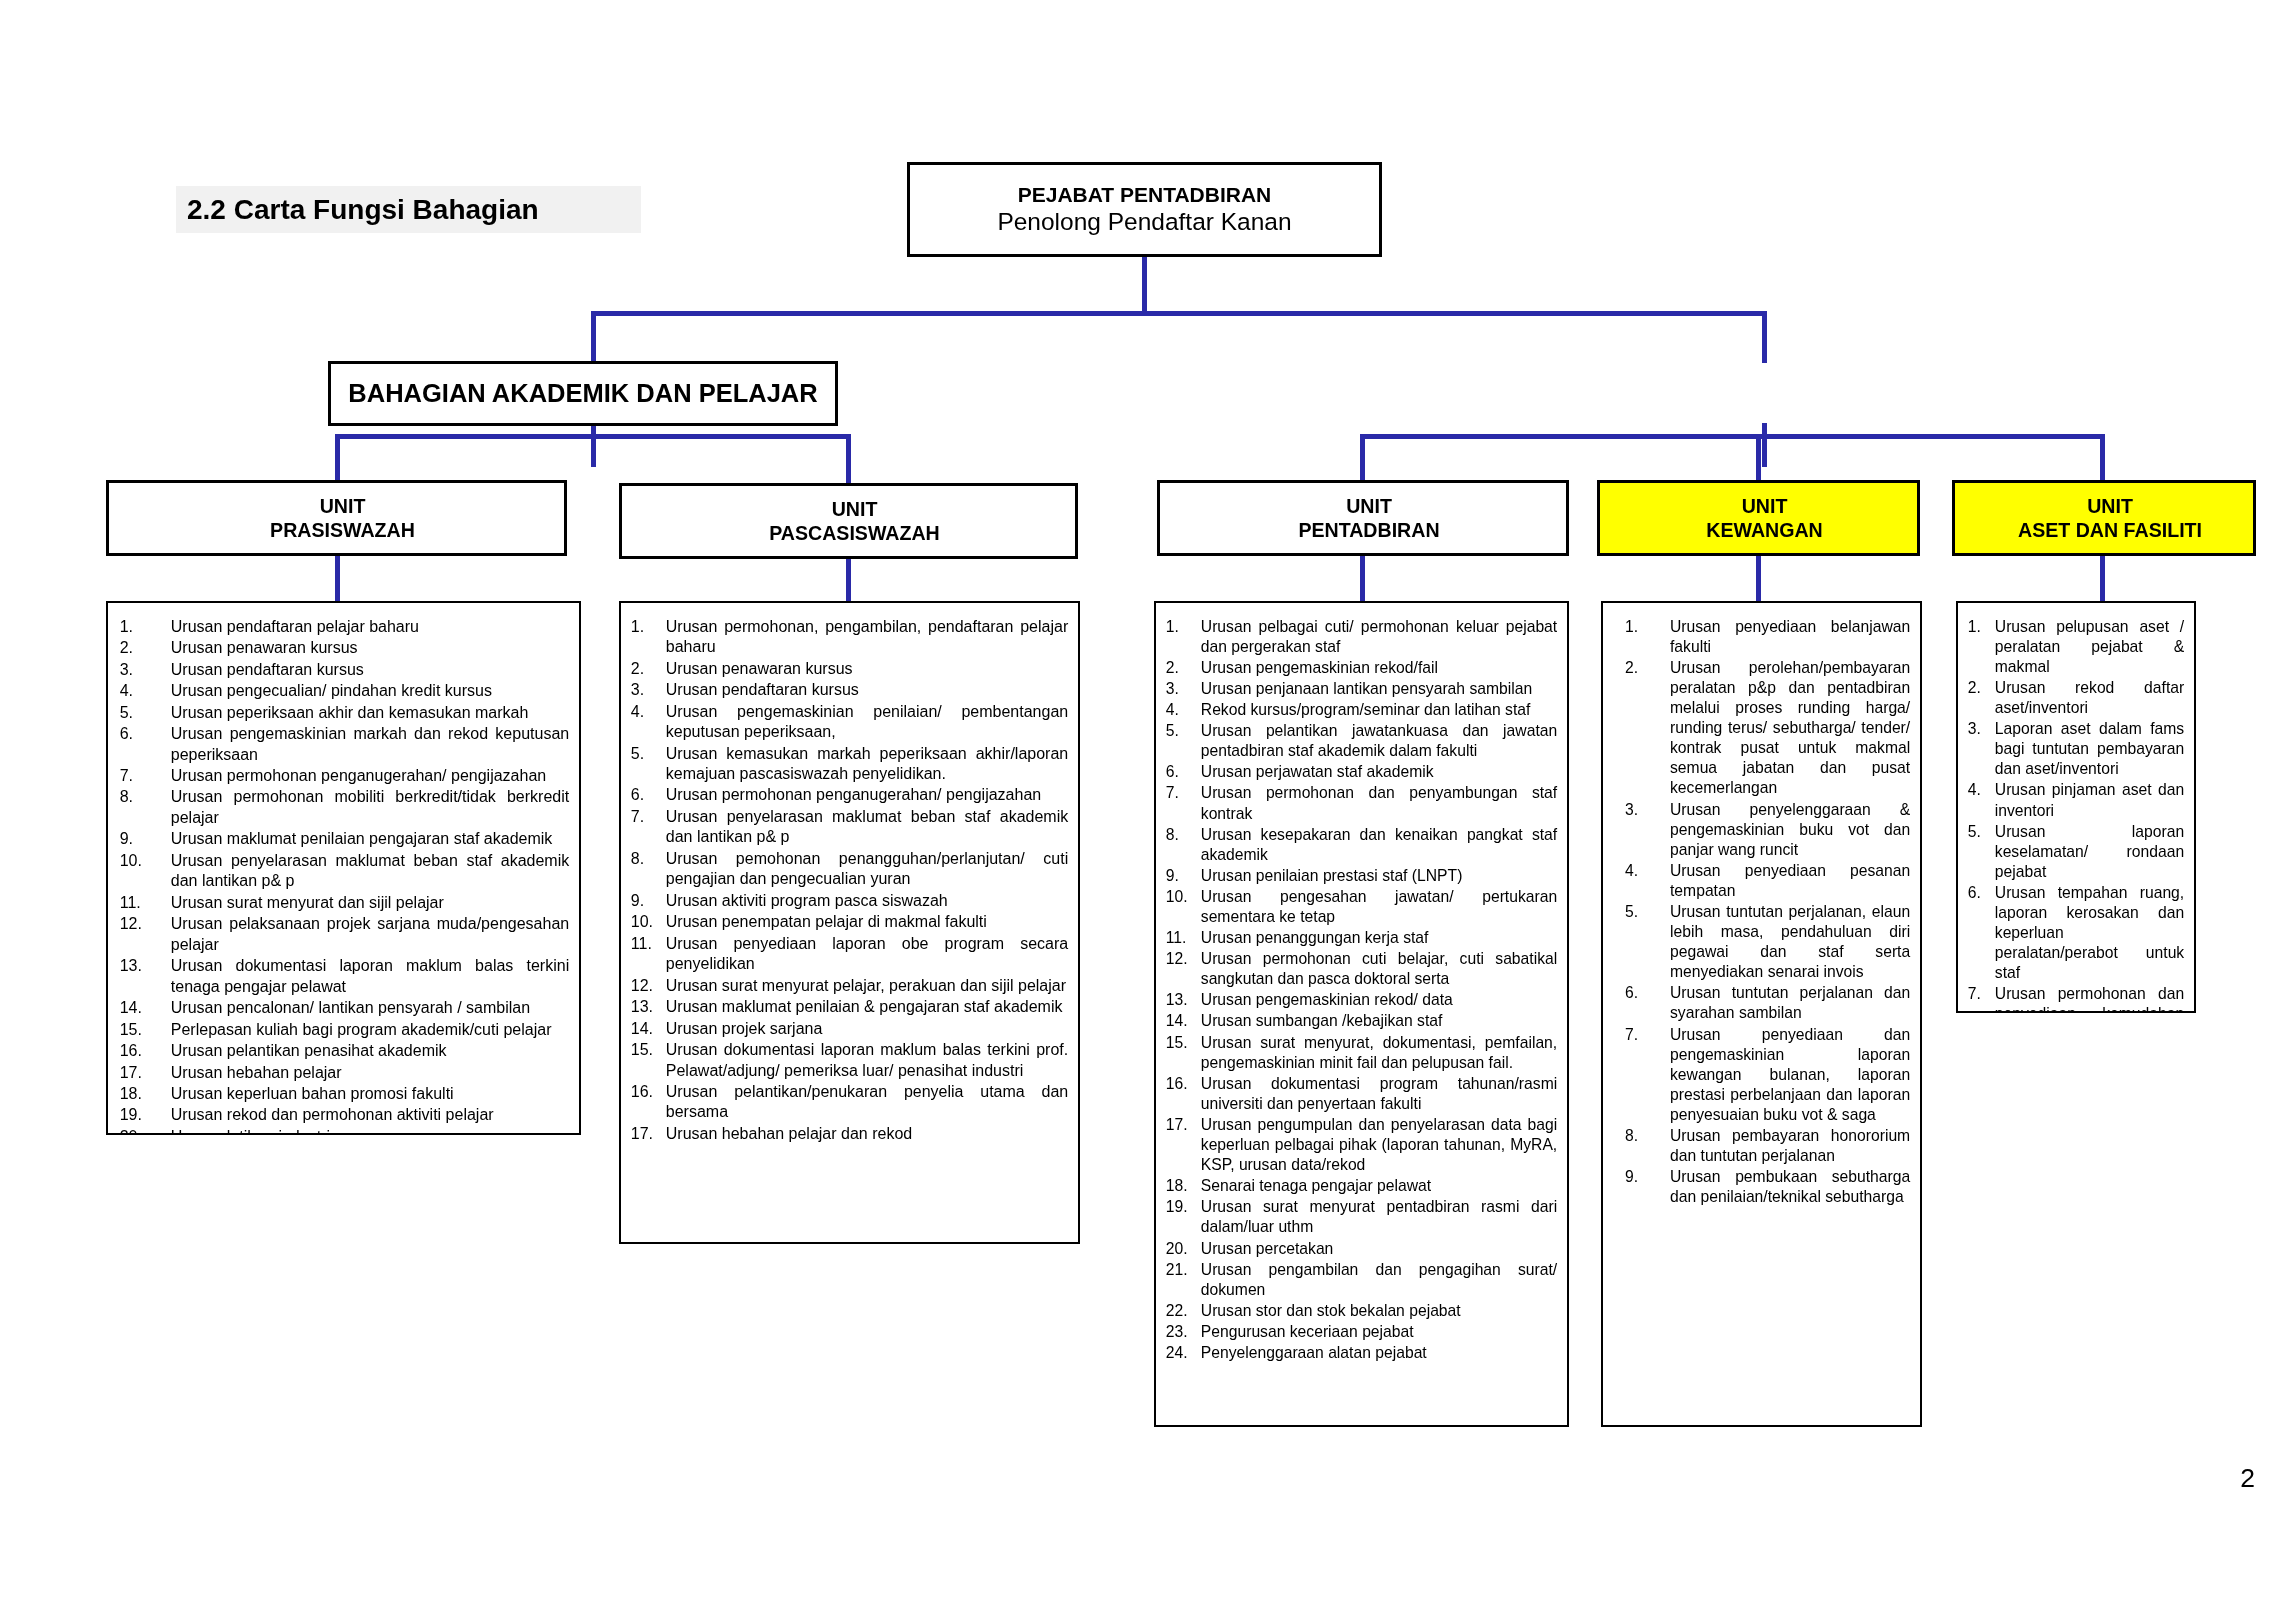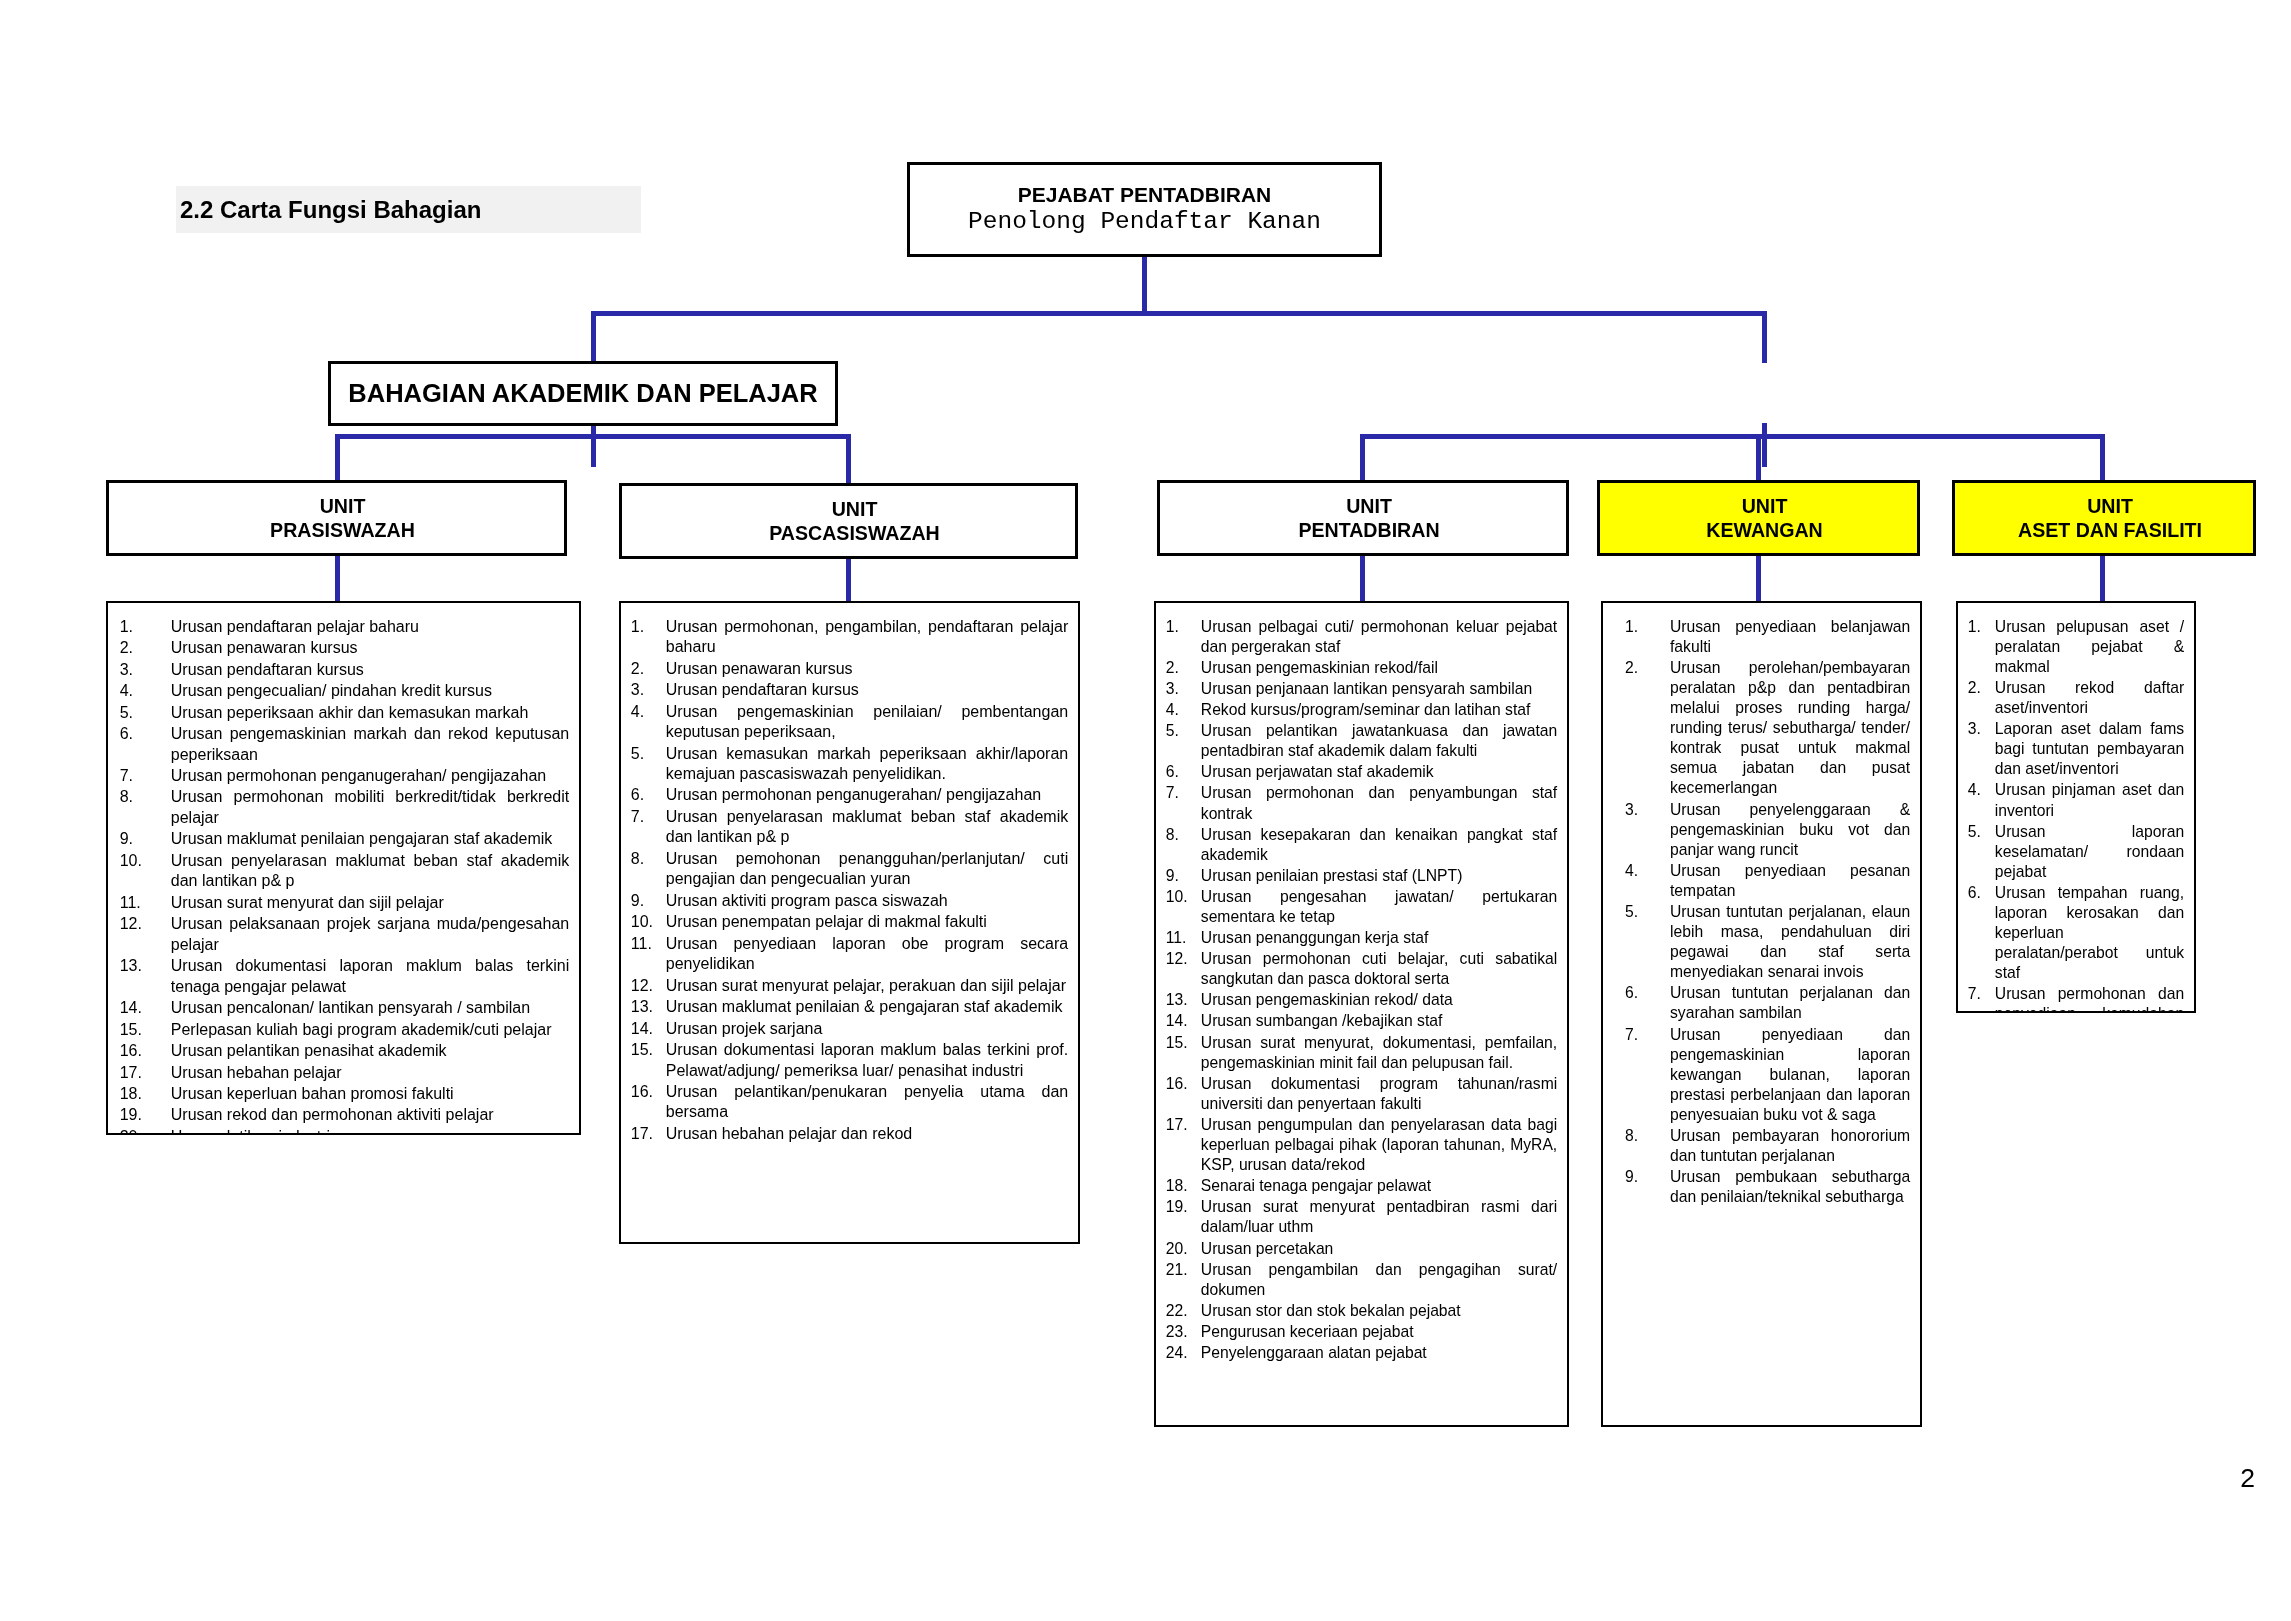--- a/index.html
+++ b/index.html
@@ -22,23 +22,23 @@
   
   .section-title {
     position: absolute;
     left: 176px;
     top: 186px;
     width: 465px;
     height: 47px;
     background: #f1f1f1;
     display: flex;
     align-items: center;
-    padding-left: 4px;
+    padding-left: 11px;
     box-sizing: border-box;
-    font-size: 24px;
+    font-size: 28px;
     font-weight: bold;
     letter-spacing: 0px;
   }
 
   
   .box {
     position: absolute;
     box-sizing: border-box;
     border: 3.9px solid #000000;
     background: #ffffff;
@@ -50,21 +50,21 @@
   }
   .box.yellow { background: #ffff00; }
 
   #root-box {
     left: 907px; top: 162px; width: 475px; height: 95px;
   }
   #root-title {
     font-size: 21px; font-weight: bold; line-height: 1.12;
   }
   #root-sub {
-    font-size: 24.5px; line-height: 1.15; margin-top: 2px; font-family: Liberation Mono, monospace;
+    font-size: 24.5px; line-height: 1.15; margin-top: 2px;
   }
 
   .div-box { height: 65px; }
   .div-label { font-size: 25.5px; font-weight: bold; }
   #div-akademik { left: 328px; top: 361px; width: 510px; }
   #div-pentadbiran { left: 1365px; top: 361px; width: 716px; }
 
   .unit-box { height: 76px; padding-left: 12px; }
   .unit-word { font-size: 19.6px; font-weight: bold; line-height: 1.25; }
   .unit-name { font-size: 19.6px; font-weight: bold; line-height: 1.25; }

